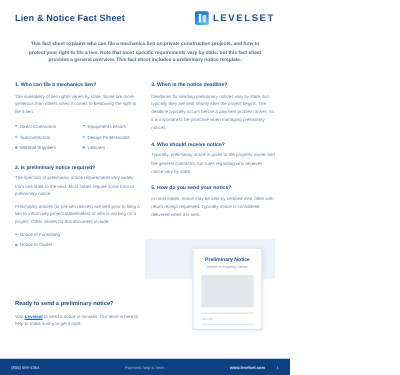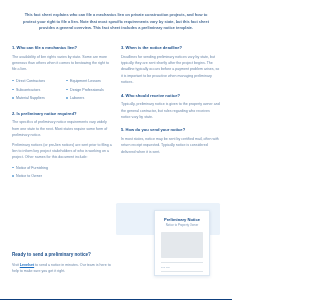--- a/index.html
+++ b/index.html
@@ -142,20 +142,27 @@
     width:70px;
   }
   .f-site { font-size:3.3px; color:#cfe0f2; font-weight:bold; }
   .f-page { font-size:3.3px; color:#cfe0f2; }
 </style>
 </head>
 <body>
 
 <div class="page">
 
+  <div class="header">
+    <div class="doc-title">Lien &amp; Notice Fact Sheet</div>
+    <div class="logo">
+      <div class="logo-mark"></div>
+      <div class="logo-word">LEVELSET</div>
+    </div>
+  </div>
 
   <div class="intro">This fact sheet explains who can file a mechanics lien on private construction projects, and how to protect your right to file a lien. Note that most specific requirements vary by state, but this fact sheet provides a general overview. This fact sheet includes a preliminary notice template.</div>
 
   <div class="columns">
 
     <div class="col">
 
       <div class="sec">
         <div class="sec-title">1. Who can file a mechanics lien?</div>
         <div class="sec-body">The availability of lien rights varies by state. Some are more generous than others when it comes to bestowing the right to file a lien.</div>

